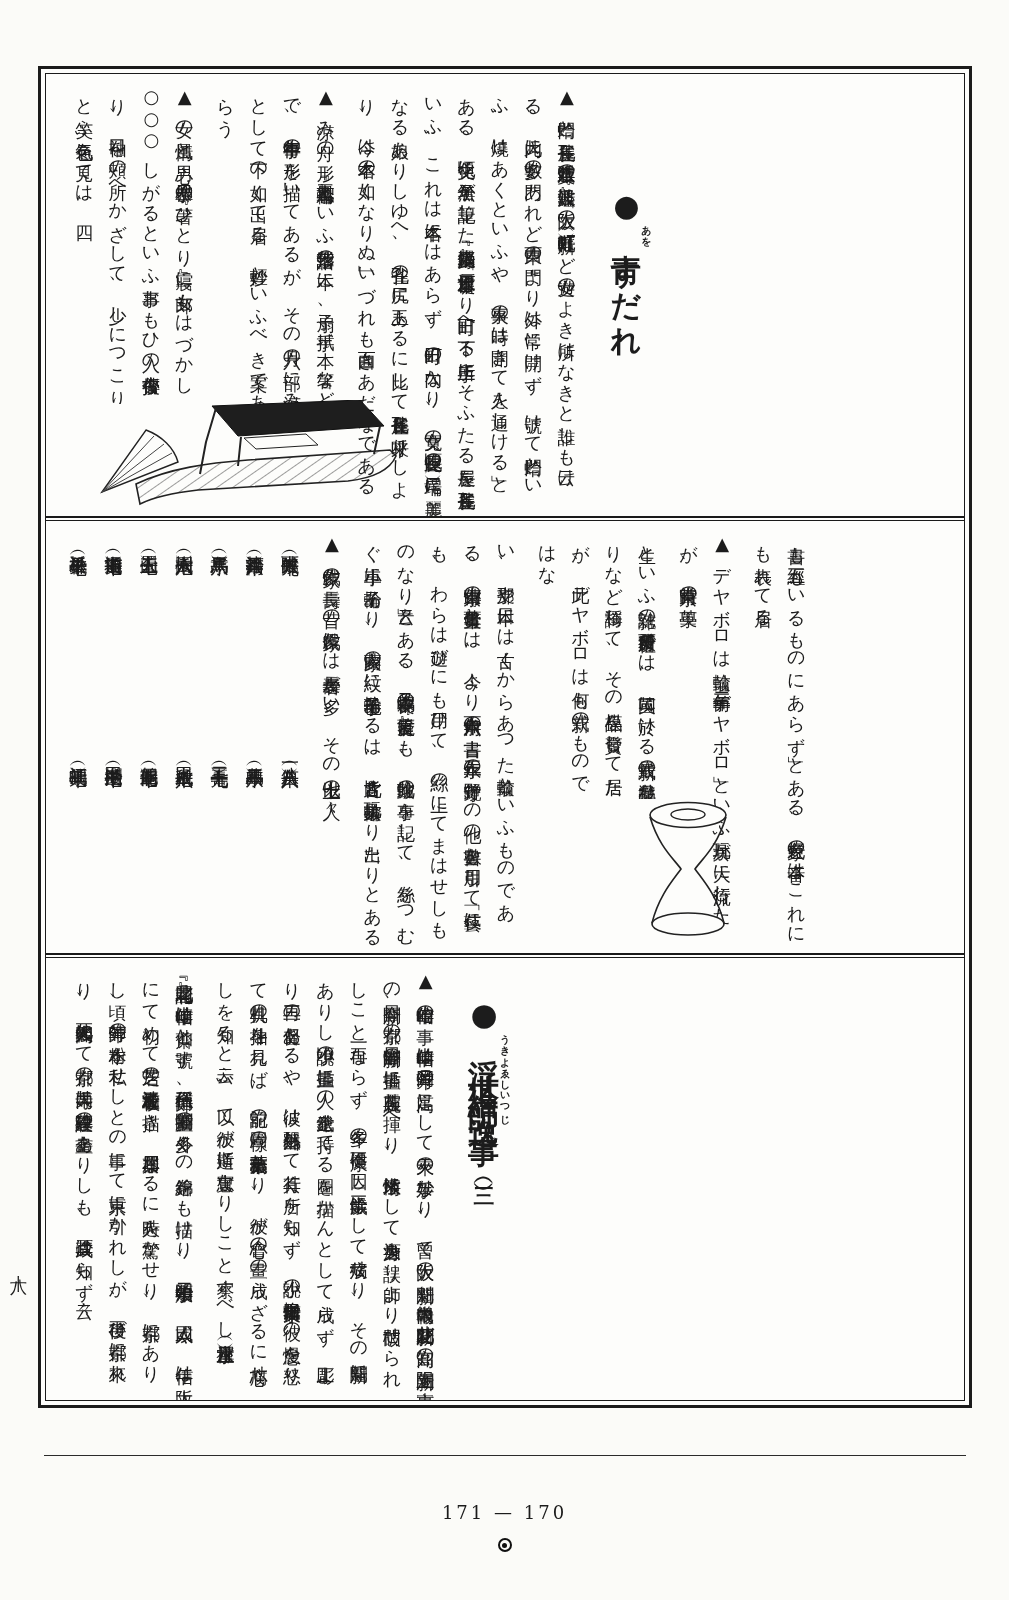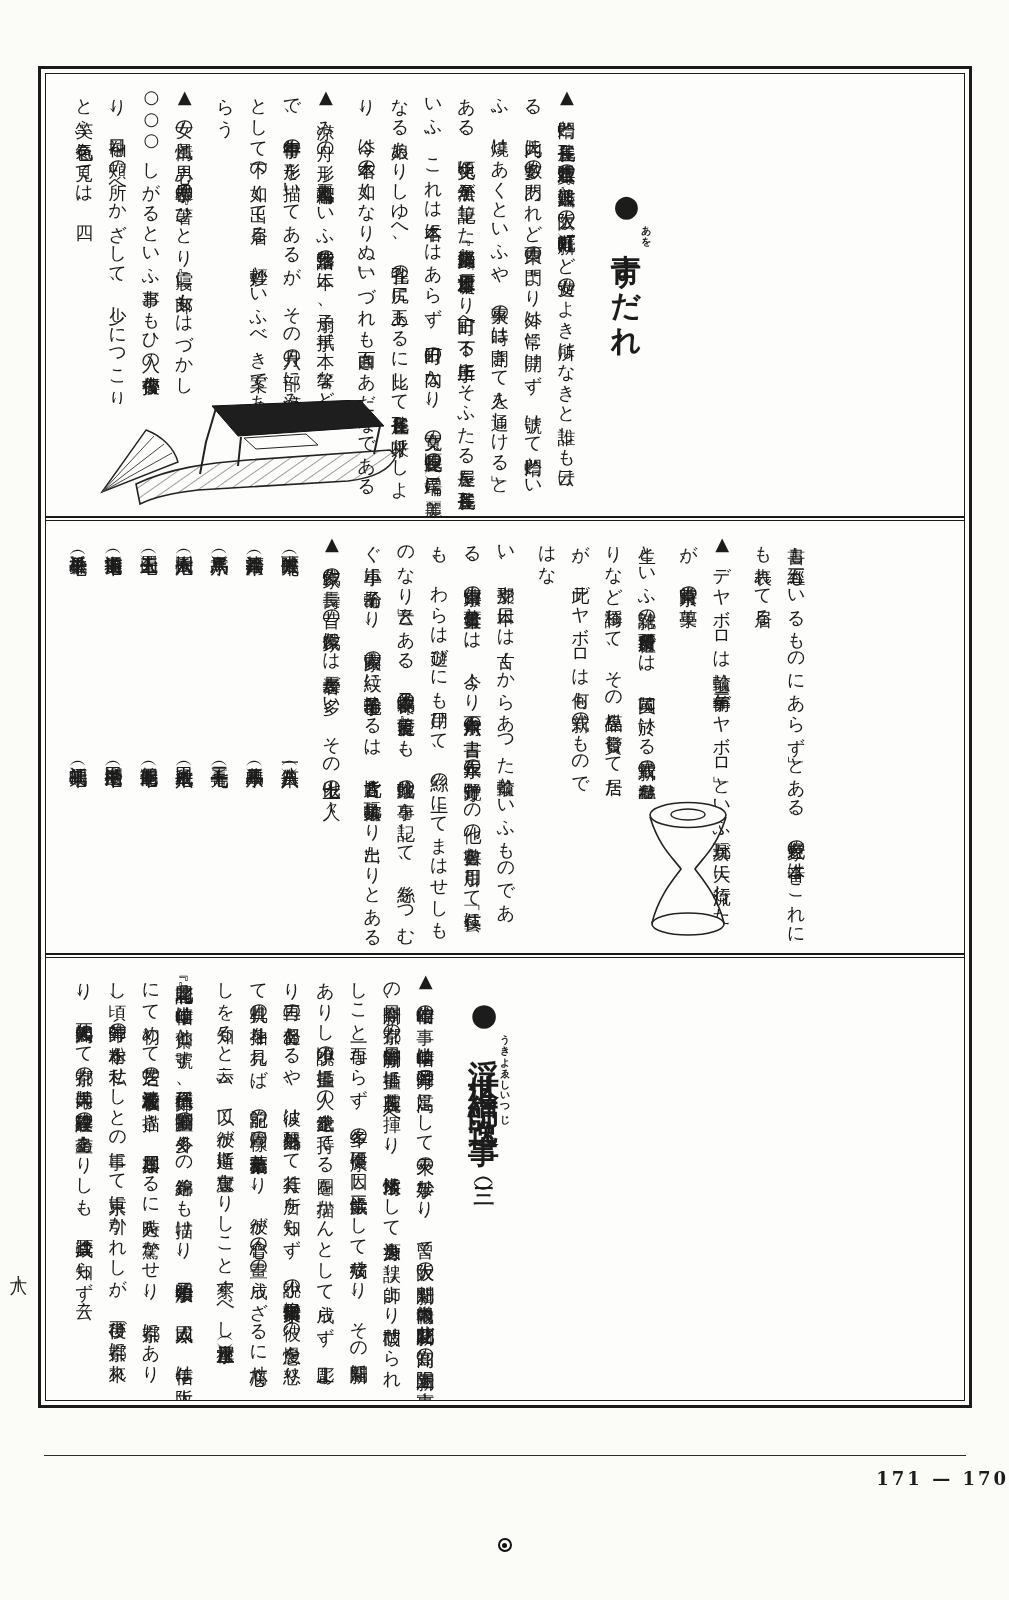--- a/index.html
+++ b/index.html
@@ -32,21 +32,21 @@
   .name-col{margin-block:0 2px;}
   .n-upper{display:inline-block;height:212px;}
   .illo{position:absolute;}
   .boat{left:44px;top:326px;}
   .diabolo{left:596px;top:278px;}
   .margin-label{
     position:absolute;left:8px;top:1262px;writing-mode:vertical-rl;
     font-size:17px;letter-spacing:3px;
   }
   .footer-rule{position:absolute;left:44px;top:1455px;width:922px;border-top:1.5px solid #2b2b2b;}
-  .page-numbers{position:absolute;top:1468px;left:0;width:100%;text-align:right;font-size:18px;letter-spacing:3px;font-weight:bold;}
+  .page-numbers{position:absolute;top:1502px;left:0;width:100%;text-align:center;font-size:18px;letter-spacing:3px;}
   .bullseye{
     position:absolute;top:1538px;left:50%;transform:translateX(-50%);
     width:14px;height:14px;border:2px solid #101010;border-radius:50%;
     display:flex;align-items:center;justify-content:center;box-sizing:border-box;
   }
   .bullseye-dot{width:5px;height:5px;border-radius:50%;background:#101010;}
 </style>
 </head>
 <body>
 

